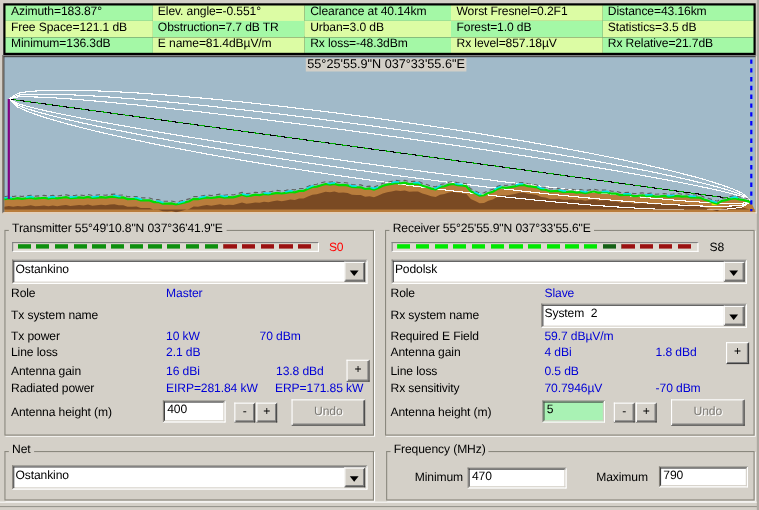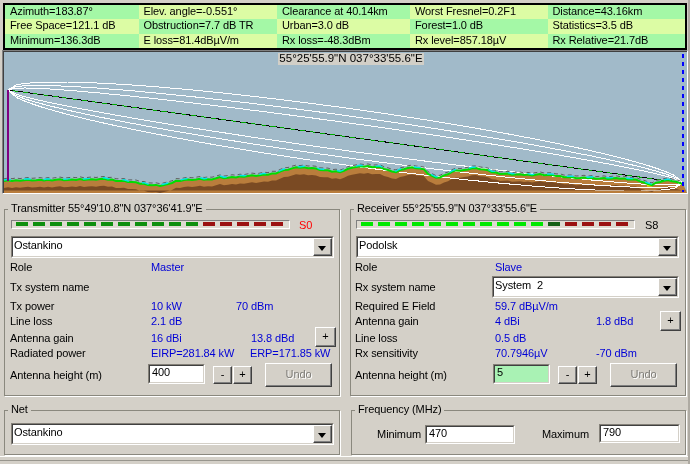--- a/index.html
+++ b/index.html
@@ -29,21 +29,21 @@
 <div class="cell" style="left:138.5px;top:5.0px;width:138.5px;height:28px;background:#dcfca4;"><span style="margin-left:5px;">Elev. angle=-0.551°</span></div>
 <div class="cell" style="left:277px;top:5.0px;width:133px;height:14.3px;background:#a4f8a6;"><span style="margin-left:5px;">Clearance at 40.14km</span></div>
 <div class="cell" style="left:410px;top:5.0px;width:137.5px;height:14.3px;background:#dcfca4;"><span style="margin-left:5px;">Worst Fresnel=0.2F1</span></div>
 <div class="cell" style="left:547.5px;top:5.0px;width:137.5px;height:14.3px;background:#a4f8a6;"><span style="margin-left:5px;">Distance=43.16km</span></div>
 <div class="cell" style="left:5px;top:19.3px;width:133.5px;height:14.3px;background:#dcfca4;"><span style="margin-left:5px;">Free Space=121.1 dB</span></div>
 <div class="cell" style="left:138.5px;top:19.3px;width:138.5px;height:14.3px;background:#a4f8a6;"><span style="margin-left:5px;">Obstruction=7.7 dB TR</span></div>
 <div class="cell" style="left:277px;top:19.3px;width:133px;height:14.3px;background:#dcfca4;"><span style="margin-left:5px;">Urban=3.0 dB</span></div>
 <div class="cell" style="left:410px;top:19.3px;width:137.5px;height:14.3px;background:#a4f8a6;"><span style="margin-left:5px;">Forest=1.0 dB</span></div>
 <div class="cell" style="left:547.5px;top:19.3px;width:137.5px;height:14.3px;background:#dcfca4;"><span style="margin-left:5px;">Statistics=3.5 dB</span></div>
 <div class="cell" style="left:5px;top:33.7px;width:133.5px;height:14.3px;background:#a4f8a6;"><span style="margin-left:5px;">Minimum=136.3dB</span></div>
-<div class="cell" style="left:138.5px;top:33.7px;width:138.5px;height:14.3px;background:#dcfca4;"><span style="margin-left:5px;">E loss=81.4dBµV/m</span></div>
+<div class="cell" style="left:138.5px;top:33.7px;width:138.5px;height:14.3px;background:#dcfca4;"><span style="margin-left:5px;">E name=81.4dBµV/m</span></div>
 <div class="cell" style="left:277px;top:33.7px;width:133px;height:14.3px;background:#a4f8a6;"><span style="margin-left:5px;">Rx loss=-48.3dBm</span></div>
 <div class="cell" style="left:410px;top:33.7px;width:137.5px;height:14.3px;background:#dcfca4;"><span style="margin-left:5px;">Rx level=857.18µV</span></div>
 <div class="cell" style="left:547.5px;top:33.7px;width:137.5px;height:14.3px;background:#a4f8a6;"><span style="margin-left:5px;">Rx Relative=21.7dB</span></div>
 
 <div class="ab" style="left:2px;top:50px;width:684px;height:142px;border:1px solid;border-color:#808080 #fff #fff #808080;background:#b97d3c;">
 <svg width="684" height="142" viewBox="0 0 684 142" style="position:absolute;left:0;top:0;">
  <rect x="0" y="0" width="684" height="142" fill="#a1bac9"></rect>
  <rect x="0" y="0" width="684" height="1" fill="#404040"></rect>
  <rect x="0" y="0" width="1" height="142" fill="#404040"></rect>
  <g transform="translate(1,1)">

